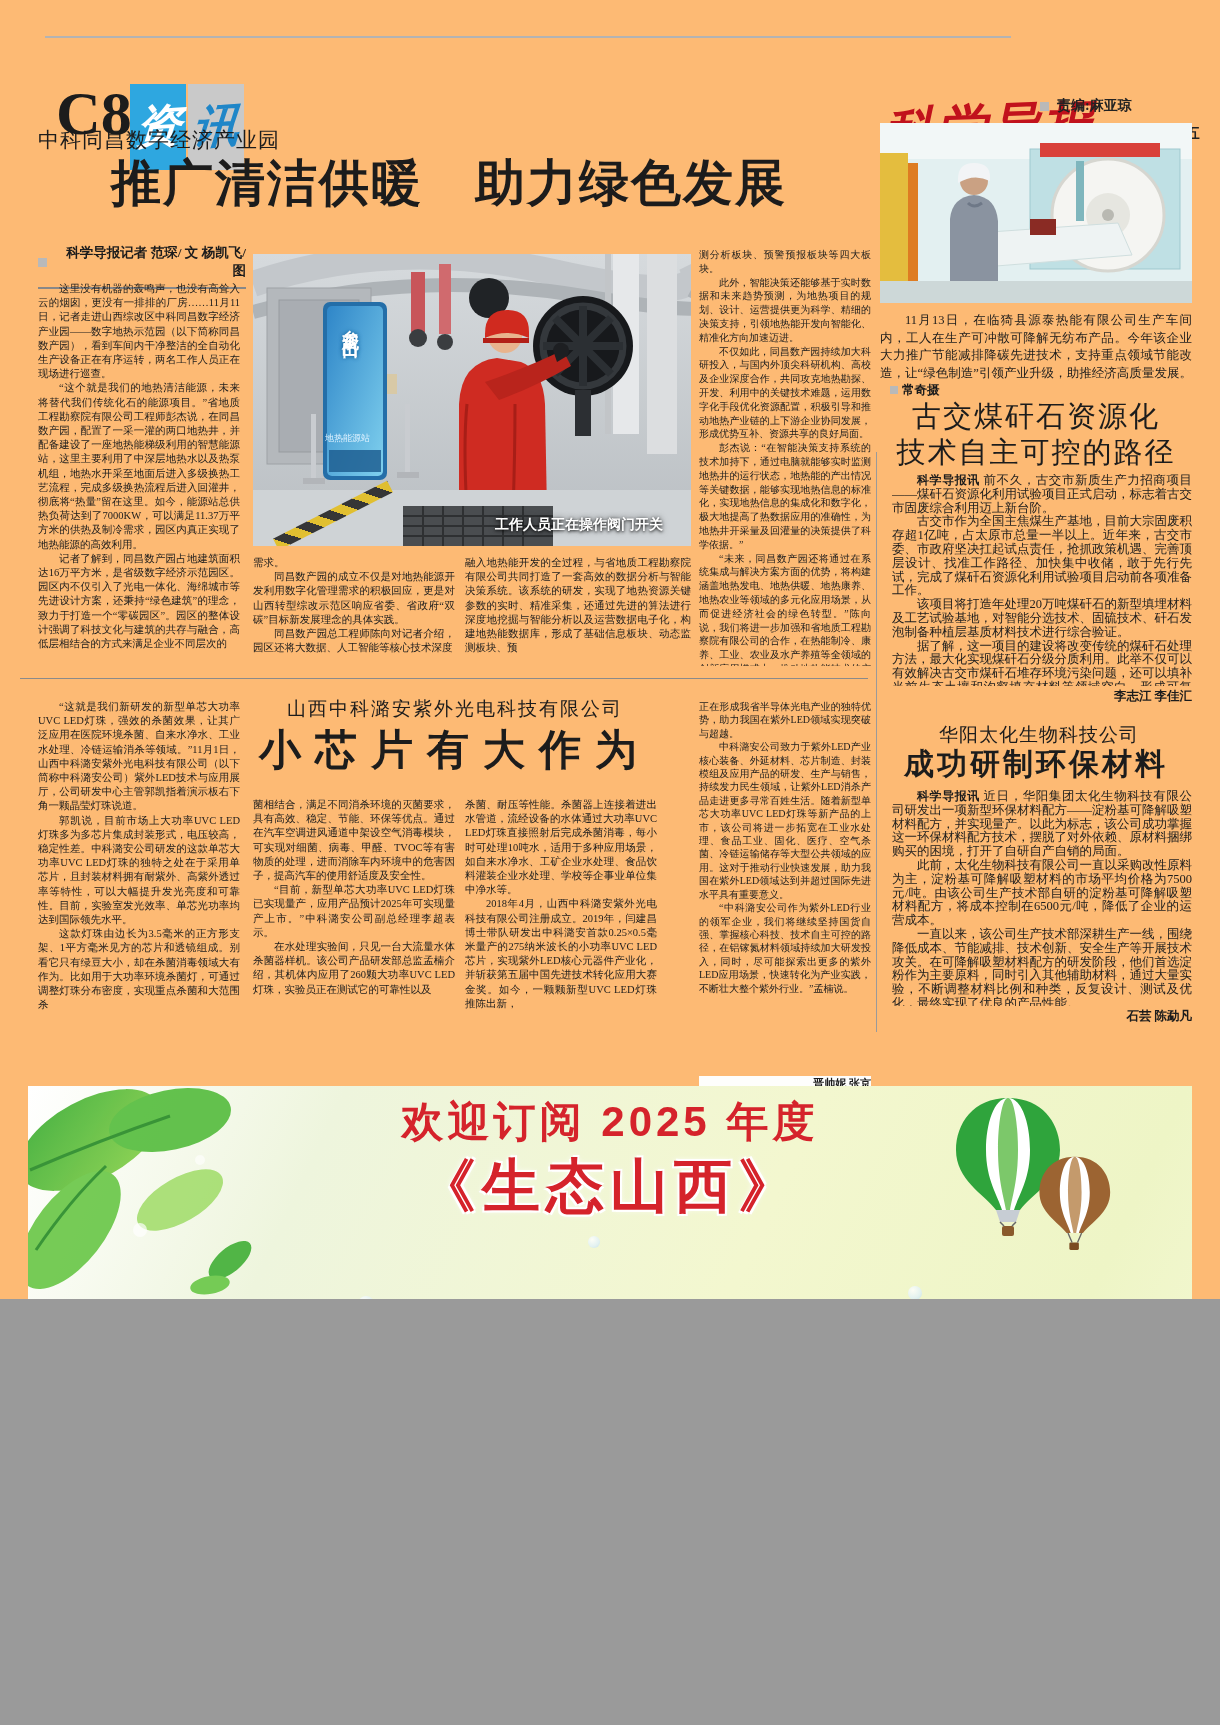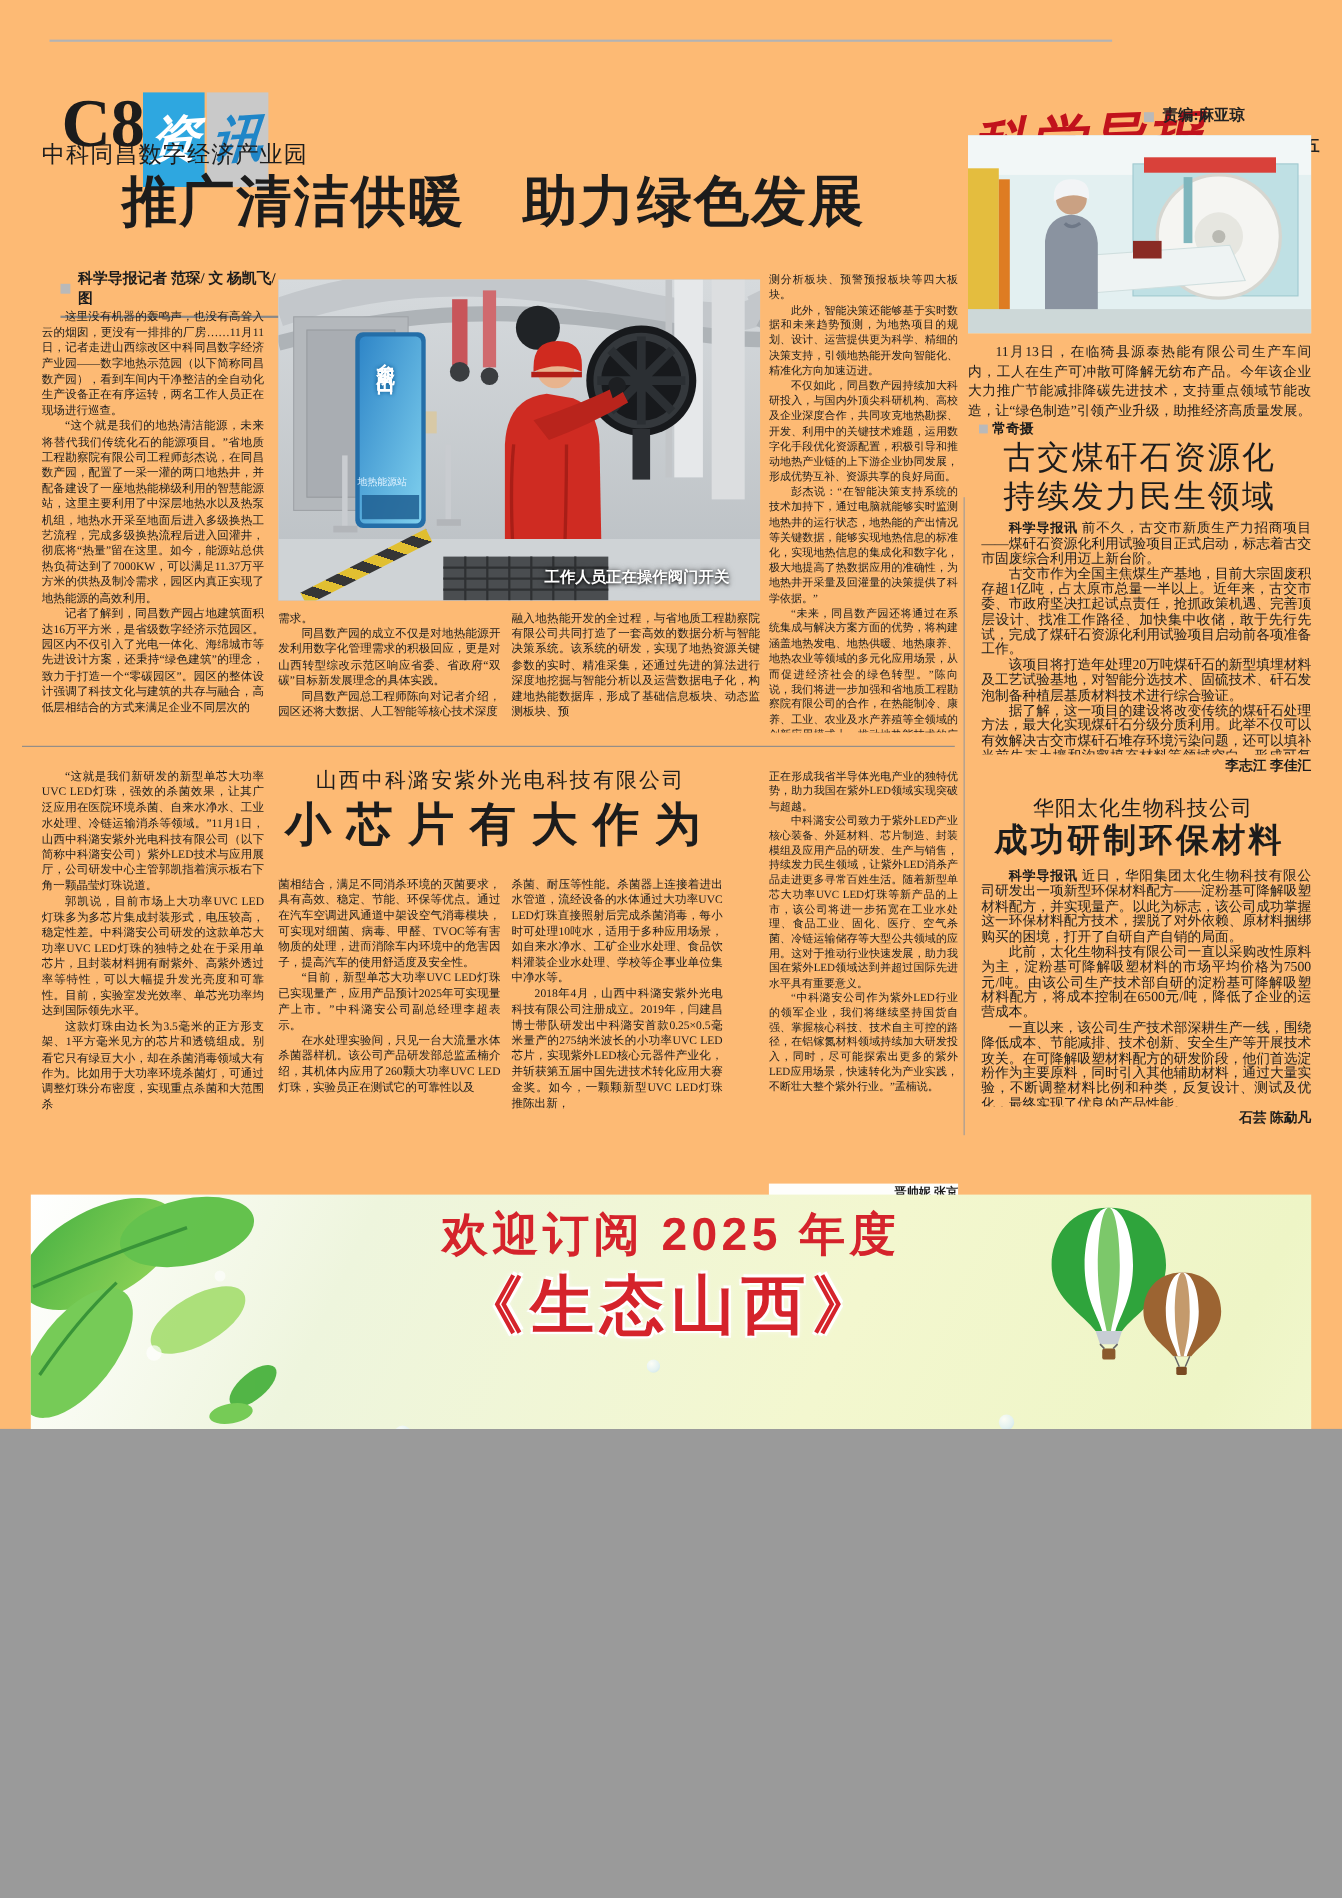--- a/index.html
+++ b/index.html
@@ -16,22 +16,22 @@
   .secbox span{transform:skewX(-8deg) rotate(-4deg);display:block;}
   .masthead{left:884px;top:94px;font-size:50px;font-weight:bold;font-style:italic;color:#c1121c;
             transform:rotate(-2deg);letter-spacing:3px;font-family:"Liberation Serif",serif;}
   .hinfo{left:1040px;top:92px;font-size:14px;font-weight:bold;color:#222;line-height:28px;}
   .hinfo .row{display:flex;align-items:center;gap:8px;white-space:nowrap;}
   .sq{width:9px;height:9px;background:#b9b9b9;display:inline-block;flex:0 0 auto;}
   
   .kicker1{left:38px;top:126px;font-size:21px;letter-spacing:1px;}
   .headline1{left:30px;top:150px;width:838px;text-align:center;font-size:50px;font-weight:900;
              font-family:"Liberation Sans","DejaVu Sans",sans-serif;letter-spacing:2px;}
-  .byline{left:55px;top:244px;width:208px;font-size:13.5px;font-weight:bold;
-          border-bottom:2px solid #888;padding-bottom:7px;display:flex;gap:7px;align-items:center;}
+  .byline{left:38px;top:244px;width:208px;font-size:13.5px;font-weight:bold;
+          border-bottom:2px solid #888;padding-bottom:7px;display:flex;gap:7px;align-items:center;text-align:right;}
   .col{overflow:hidden;text-align:justify;font-size:10.5px;line-height:14.2px;}
   .col p{margin:0;text-indent:2em;}
   .col p.cont{text-indent:0;}
   .c-main1{left:38px;top:282px;width:202px;height:382px;}
   .c-main2{left:253px;top:556px;width:202px;height:112px;}
   .c-main3{left:465px;top:556px;width:226px;height:112px;}
   .c-main4{left:699px;top:248px;width:172px;height:418px;font-size:10px;line-height:13.8px;}
   
   .photo-wrap{left:253px;top:254px;width:438px;height:292px;overflow:hidden;background:#c9cdd1;}
   .photo-cap{position:absolute;right:28px;bottom:12px;color:#fff;font-weight:bold;font-size:14px;
@@ -278,21 +278,21 @@
       <path d="M88,80 Q94,86 102,80" stroke="#6e7887" stroke-width="3" fill="none"></path>
       <rect x="0" y="158" width="312" height="22" fill="#cdd8d8"></rect>
     </svg>
   </div>
   <div class="abs sb-cap">
     <span>11月13日，在临猗县源泰热能有限公司生产车间内，工人在生产可冲散可降解无纺布产品。今年该企业大力推广节能减排降碳先进技术，支持重点领域节能改造，让“绿色制造”引领产业升级，助推经济高质量发展。</span><span class="sq" style="display:inline-block;"></span><span class="credit">常奇摄</span>
   </div>
 
   <div class="abs sb-h1">
     <div>古交煤矸石资源化</div>
-    <div>持续发力民生领域</div>
+    <div>技术自主可控的路径</div>
   </div>
   <div class="abs sb-body sb-b1">
     <p><span class="lead">科学导报讯</span><span>  前不久，古交市新质生产力招商项目——煤矸石资源化利用试验项目正式启动，标志着古交市固废综合利用迈上新台阶。</span></p>
     <p>古交市作为全国主焦煤生产基地，目前大宗固废积存超1亿吨，占太原市总量一半以上。近年来，古交市委、市政府坚决扛起试点责任，抢抓政策机遇、完善顶层设计、找准工作路径、加快集中收储，敢于先行先试，完成了煤矸石资源化利用试验项目启动前各项准备工作。</p>
     <p>该项目将打造年处理20万吨煤矸石的新型填埋材料及工艺试验基地，对智能分选技术、固硫技术、矸石发泡制备种植层基质材料技术进行综合验证。</p>
     <p>据了解，这一项目的建设将改变传统的煤矸石处理方法，最大化实现煤矸石分级分质利用。此举不仅可以有效解决古交市煤矸石堆存环境污染问题，还可以填补当前生态土壤和沟壑填充材料等领域空白，形成可复制、可推广的煤矸石处置技术标准和先进方案，为古交资源型地区绿色低碳转型发展提供有力支撑。</p>
   </div>
   <div class="abs auth-line sb-a1auth">李志江  李佳汇</div>
 
   <div class="abs sb-kicker2">华阳太化生物科技公司</div>

